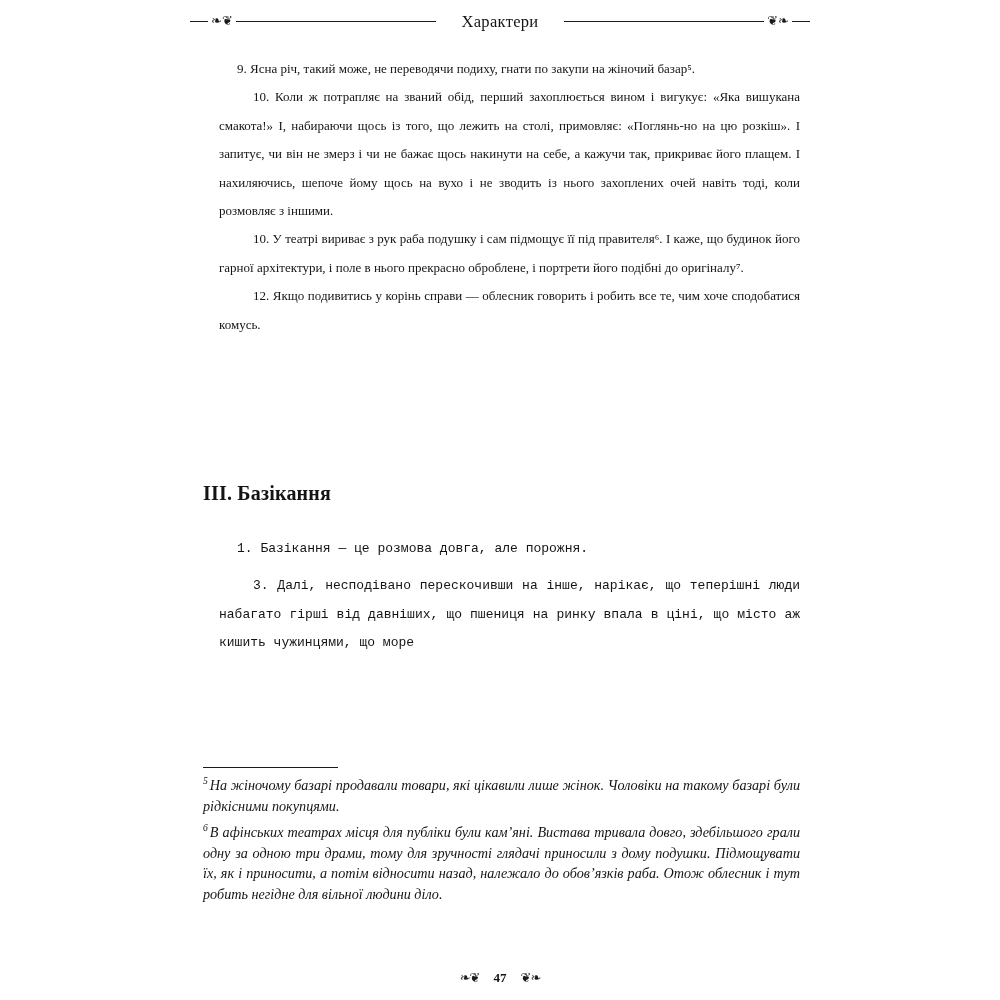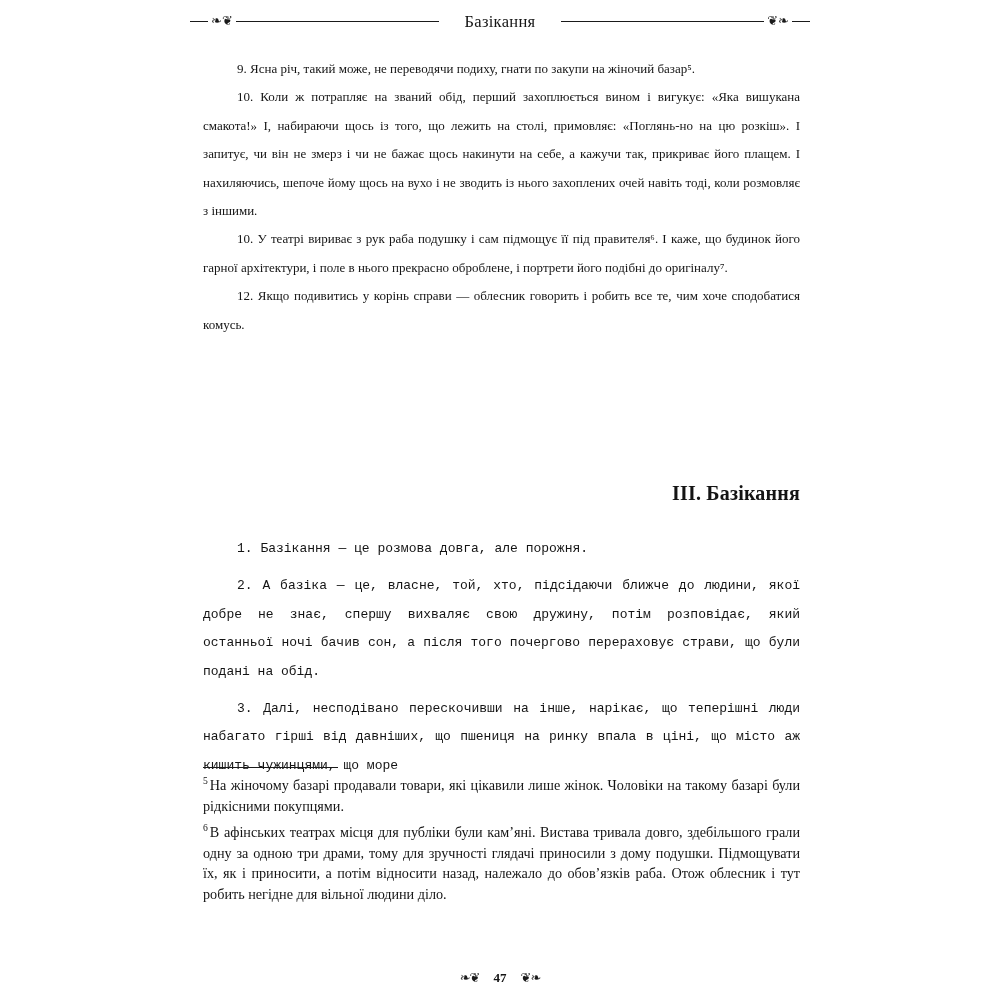--- a/index.html
+++ b/index.html
@@ -72,34 +72,34 @@
     width: 597px;
   }
   p.para {
     margin: 0;
     font-size: 13px;
     line-height: 28.4px;
     text-align: justify;
     text-indent: 34px;
     hyphens: none;
   }
-  p.para + p.para { margin-top: 0px; }
+  p.para + p.para { margin-top: 0px; margin-left: 16px; }
   sup {
     font-size: 0.62em;
     vertical-align: super;
     line-height: 0;
   }
 
   
   .section-head {
     position: absolute;
     left: 203px;
     top: 482px;
     width: 597px;
-    text-align: right;
+    text-align: left;
     font-size: 20px;
     font-weight: bold;
     letter-spacing: 0.2px;
   }
 
   .body-col-2 {
     position: absolute;
     left: 203px;
     top: 535px;
     width: 597px;
@@ -113,20 +113,21 @@
     top: 767px;
     width: 135px;
     height: 1px;
     background: #1a1a1a;
   }
   .footnotes {
     position: absolute;
     left: 203px;
     top: 775px;
     width: 597px;
+    font-style: italic;
   }
   p.fn {
     margin: 0 0 6px 0;
     font-size: 14.2px;
     line-height: 20.6px;
     text-align: justify;
     text-indent: 0;
   }
   p.fn sup {
     font-size: 0.68em;
@@ -153,36 +154,35 @@
   .folio .num { font-size: 13px; font-weight: bold; }
 </style>
 </head>
 <body>
 
 <div class="page">
 
   <div class="header">
     <div class="header-rule"></div>
     <span class="orn orn-left">❧❦</span>
-    <span class="header-title">Базікання</span>
+    <span class="header-title">Характери</span>
     <span class="orn orn-right">❦❧</span>
   </div>
 
   <div class="body-col">
     <p class="para">9. Ясна річ, такий може, не переводячи подиху, гнати по закупи на жіночий базар⁵.</p>
     <p class="para">10. Коли ж потрапляє на званий обід, перший захоплюється вином і вигукує: «Яка вишукана смакота!» І, набираючи щось із того, що лежить на столі, примовляє: «Поглянь-но на цю розкіш». І запитує, чи він не змерз і чи не бажає щось накинути на себе, а кажучи так, прикриває його плащем. І нахиляючись, шепоче йому щось на вухо і не зводить із нього захоплених очей навіть тоді, коли розмовляє з іншими.</p>
     <p class="para">10. У театрі вириває з рук раба подушку і сам підмощує її під правителя⁶. І каже, що будинок його гарної архітектури, і поле в нього прекрасно оброблене, і портрети його подібні до оригіналу⁷.</p>
     <p class="para">12. Якщо подивитись у корінь справи — облесник говорить і робить все те, чим хоче сподобатися комусь.</p>
   </div>
 
   <div class="section-head">III. Базікання</div>
 
   <div class="body-col-2">
     <p class="para">1. Базікання — це розмова довга, але порожня.</p>
-    <p class="para">2. А базіка — це, власне, той, хто, підсідаючи ближче до людини, якої добре не знає, спершу вихваляє свою дружину, потім розповідає, який останньої ночі бачив сон, а після того почергово перераховує страви, що були подані на обід.</p>
     <p class="para">3. Далі, несподівано перескочивши на інше, нарікає, що теперішні люди набагато гірші від давніших, що пшениця на ринку впала в ціні, що місто аж кишить чужинцями, що море</p>
   </div>
 
   <div class="fn-rule"></div>
 
   <div class="footnotes">
     <p class="fn">
       <sup>5</sup><span>На жіночому базарі продавали товари, які цікавили лише жінок. Чоловіки на такому базарі були рідкісними покупцями.</span>
     </p>
     <p class="fn">

